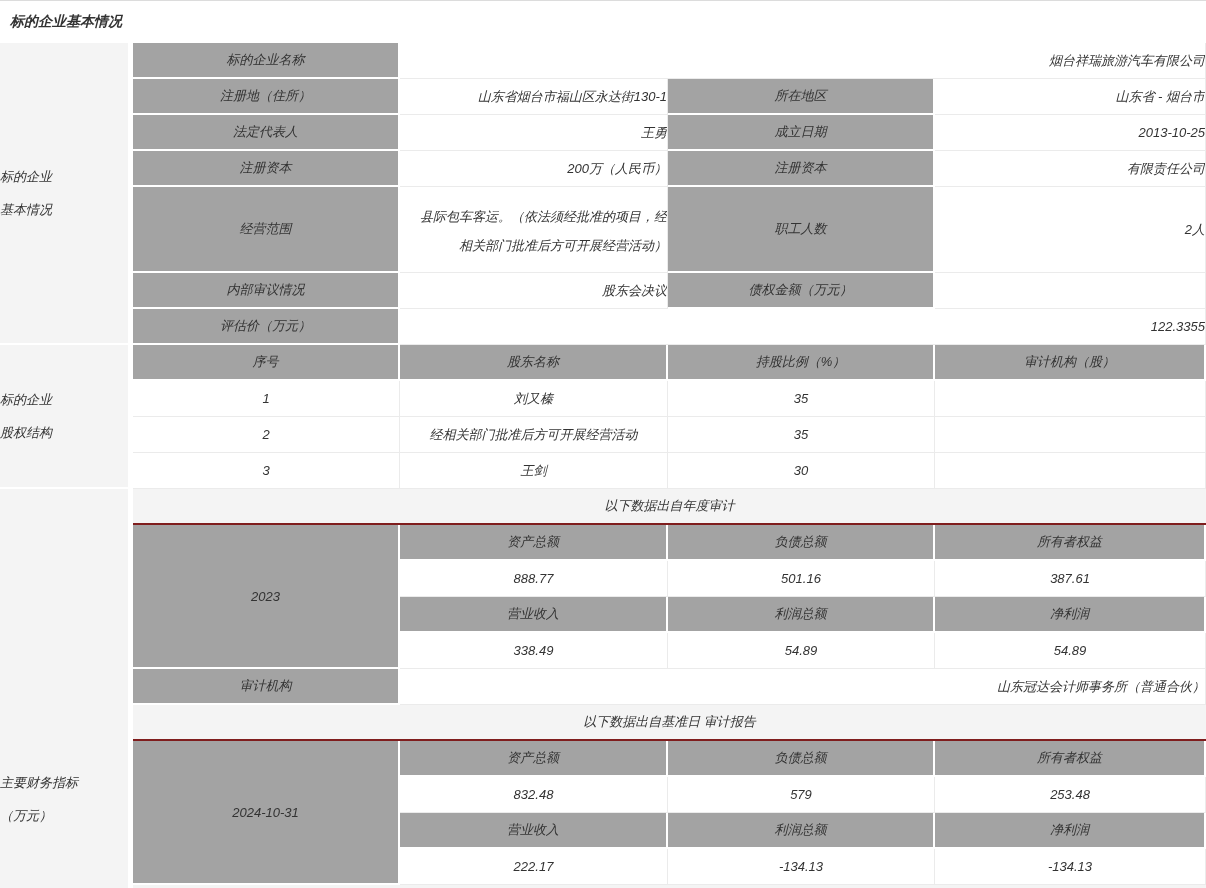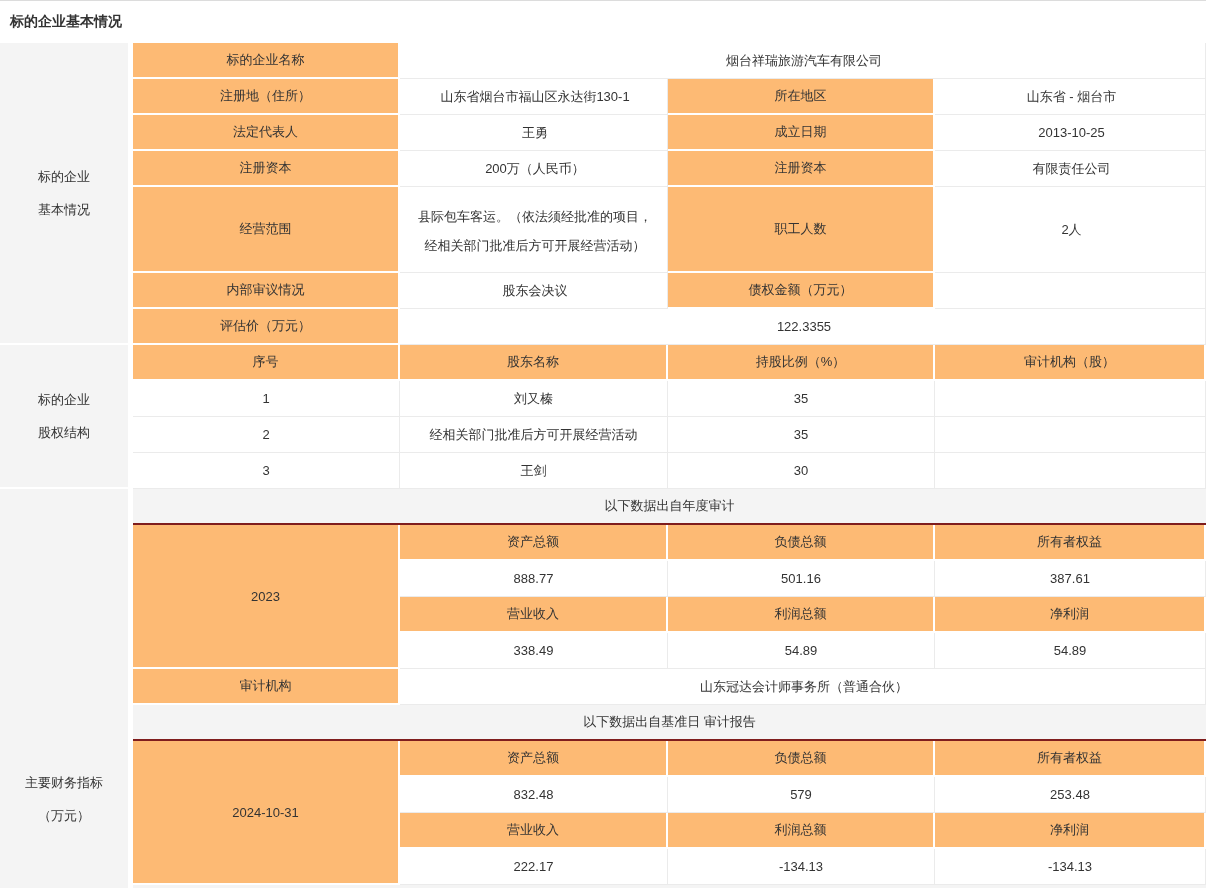--- a/index.html
+++ b/index.html
@@ -1,40 +1,40 @@
 <!DOCTYPE html>
 <html><head>
 <meta charset="utf-8">
 <style>
   * { margin: 0; padding: 0; box-sizing: border-box; }
   html, body { background: #fff; }
   body { font-family: "Liberation Sans", sans-serif; color: #333; }
   .page {
     width: 1206px; height: 888px; overflow: hidden;
-    background: #fff; border-top: 1px solid #dcdcdc; position: relative;
+    background: #fff; border-top: 1px solid #dcdcdc; position: relative; font-style: italic;
   }
   .page-title {
     height: 42px; display: flex; align-items: center;
     padding-left: 10px; font-size: 14px; font-weight: bold; color: #333;
   }
   table.info {
     table-layout: fixed; width: 1206px;
     border-collapse: separate; border-spacing: 0;
     font-size: 13px; color: #333;
   }
   td { height: 36px; vertical-align: middle; text-align: center; overflow: hidden; }
   
-  td.g { background: #fdba74; border-right: 2px solid #fff; border-bottom: 2px solid #fff; }
+  td.g { background: #a3a3a3; border-right: 2px solid #fff; border-bottom: 2px solid #fff; }
   
   td.w { background: #fff; border-right: 1px solid #ebebeb; border-bottom: 1px solid #ebebeb; }
-  td.left { text-align: center; padding-left: 13px; padding-right: 10px; }
+  td.left { text-align: right; padding-left: 13px; }
   
   td.side {
     background: #f4f4f4; border-right: 5px solid #fff; border-bottom: 2px solid #fff;
-    text-align: center; line-height: 33px; font-size: 13px;
+    text-align: left; line-height: 33px; font-size: 13px;
   }
   tr.scope-row td { height: 86px; }
   td.scope-val { line-height: 29px; padding-top: 2px; }
   tr.filler-row td { height: 225px; border: none; }
   td.note { background: #f4f4f4; border-bottom: 2px solid #7f1d1d; }
 </style>
 </head>
 <body>
 
 <div class="page">

